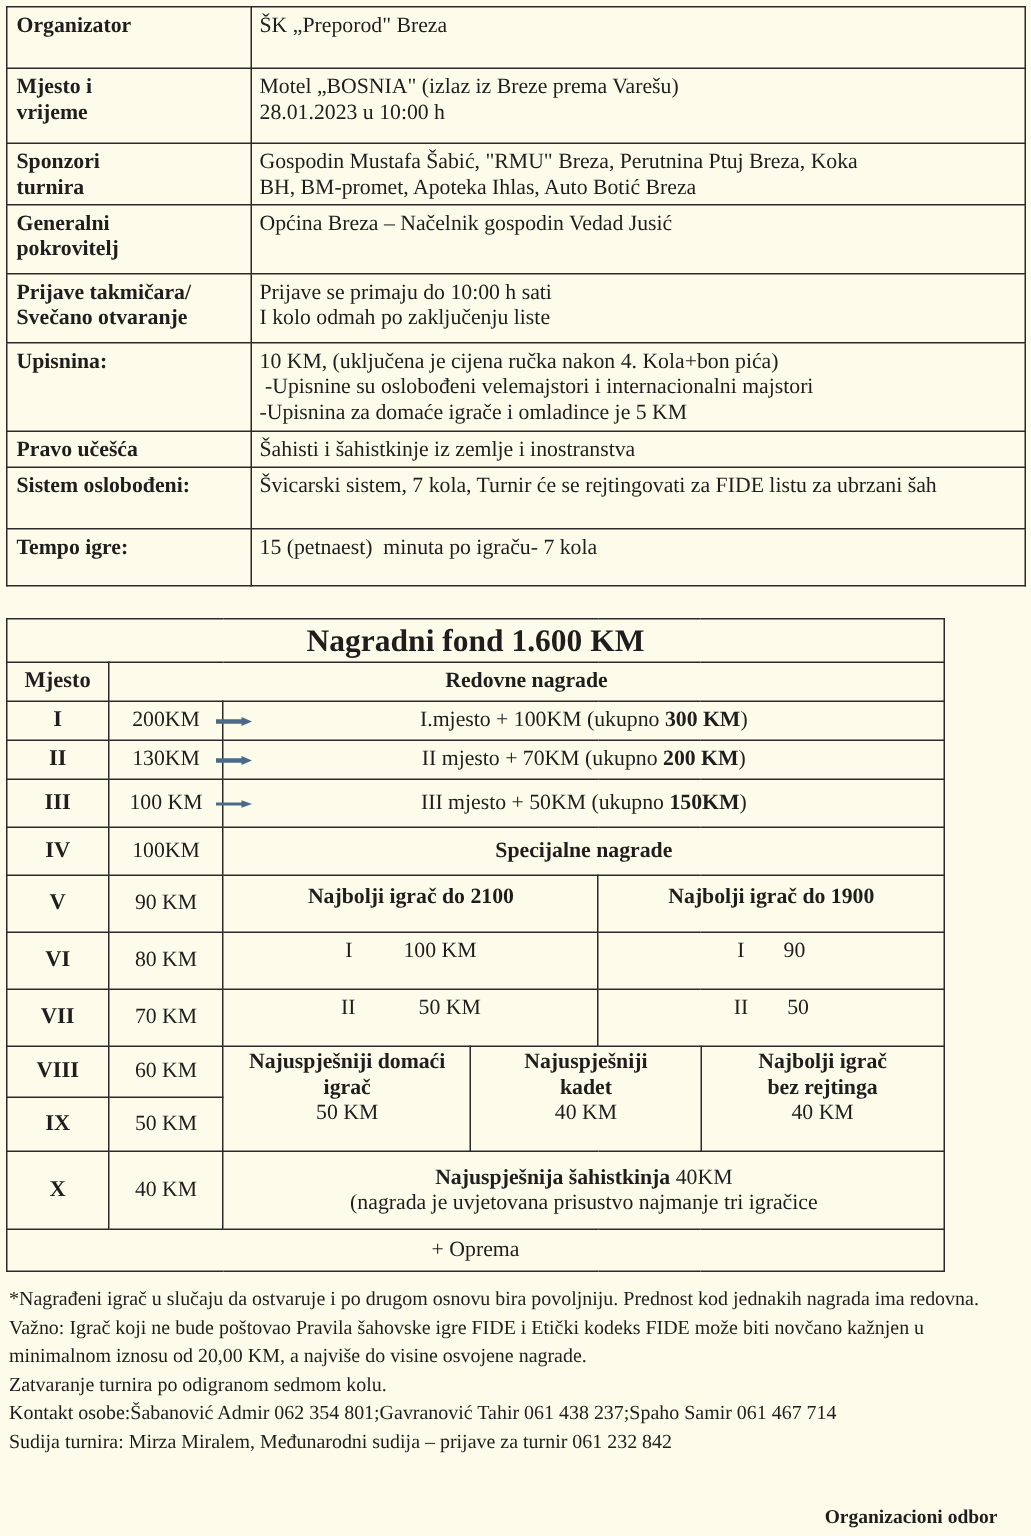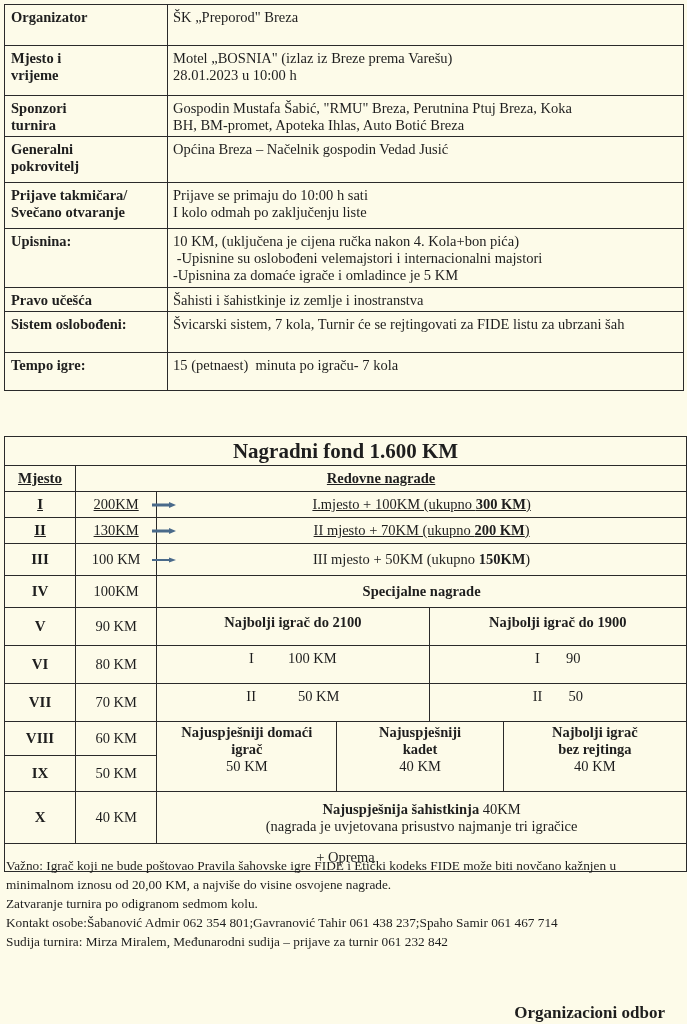--- a/index.html
+++ b/index.html
@@ -22,55 +22,55 @@
     border: 1.5px solid #2a2a2a;
     vertical-align: top;
     padding: 2px 6px 2px 6px;
   }
   .info-table td.lbl { width: 150px; font-weight: bold; padding-top: 4px; }
   .info-table td.val { padding-left: 5px; padding-top: 4px; }
   .info-table .line { display: block; }
   .b { font-weight: normal; }
 
   .prize-table {
-    position: absolute; left: 4px; top: 436px;
-    width: 683px;
+    position: absolute; left: 4px; top: 412px;
+    width: 626px;
     border-collapse: collapse;
     font-size: 14.5px;
     line-height: 17px;
     text-align: center;
     background: #fdfbe9;
   }
   .prize-table td {
     border: 1.5px solid #2a2a2a;
     vertical-align: middle;
     padding: 0 4px;
   }
   .prize-title { font-size: 21px; font-weight: bold; height: 28px; }
   .rank { font-weight: bold; width: 62px; font-size: 15px; }
   .amount { width: 72px; position: relative; }
   .arrow {
     position: absolute; right: -20px; top: 50%;
     width: 24px; height: 6px; margin-top: -3px;
     display: block;
   }
   .arrow svg { display: block; }
-  .h26 { height: 26px; text-decoration: underline; }
+  .h26 { height: 26px; }
   .h30 { height: 32px; }
   .h38 { height: 38px; }
   .bold { font-weight: bold; }
 
   .notes {
     position: absolute; left: 6px; top: 856px; width: 676px;
     font-size: 13.3px; line-height: 19px;
   }
   .notes p { margin: 0; }
   .sign {
     position: absolute; right: 22px; top: 1003px;
-    font-size: 17px; font-weight: bold;
+    font-size: 13px; font-weight: bold;
   }
 </style>
 </head>
 <body>
 
 <table class="info-table">
   <tbody>
       <tr style="height:41px">
     <td class="lbl">Organizator</td>
     <td class="val">
@@ -242,18 +242,19 @@
       <div>(nagrada je uvjetovana prisustvo najmanje tri igračice</div>
     </td>
   </tr>
   <tr style="height:28px">
     <td colspan="6">+ Oprema</td>
   </tr>
 </tbody>
   </table>
 
 <div class="notes">
+  <p>*Nagrađeni igrač u slučaju da ostvaruje i po drugom osnovu bira povoljniju. Prednost kod jednakih nagrada ima redovna.</p>
   <p><span class="b">Važno:</span><span> Igrač koji ne bude poštovao Pravila šahovske igre FIDE i Etički kodeks FIDE može biti novčano kažnjen u minimalnom iznosu od 20,00 KM, a najviše do visine osvojene nagrade.</span></p>
   <p><span class="b">Zatvaranje turnira</span><span> po odigranom sedmom kolu.</span></p>
   <p><span class="b">Kontakt osobe</span><span>:Šabanović Admir 062 354 801;Gavranović Tahir 061 438 237;Spaho Samir 061 467 714</span></p>
   <p><span class="b">Sudija turnira</span><span>: Mirza Miralem, Međunarodni sudija – prijave za turnir 061 232 842</span></p>
 </div>
 <div class="sign">Organizacioni odbor</div>
 
 </body></html>

